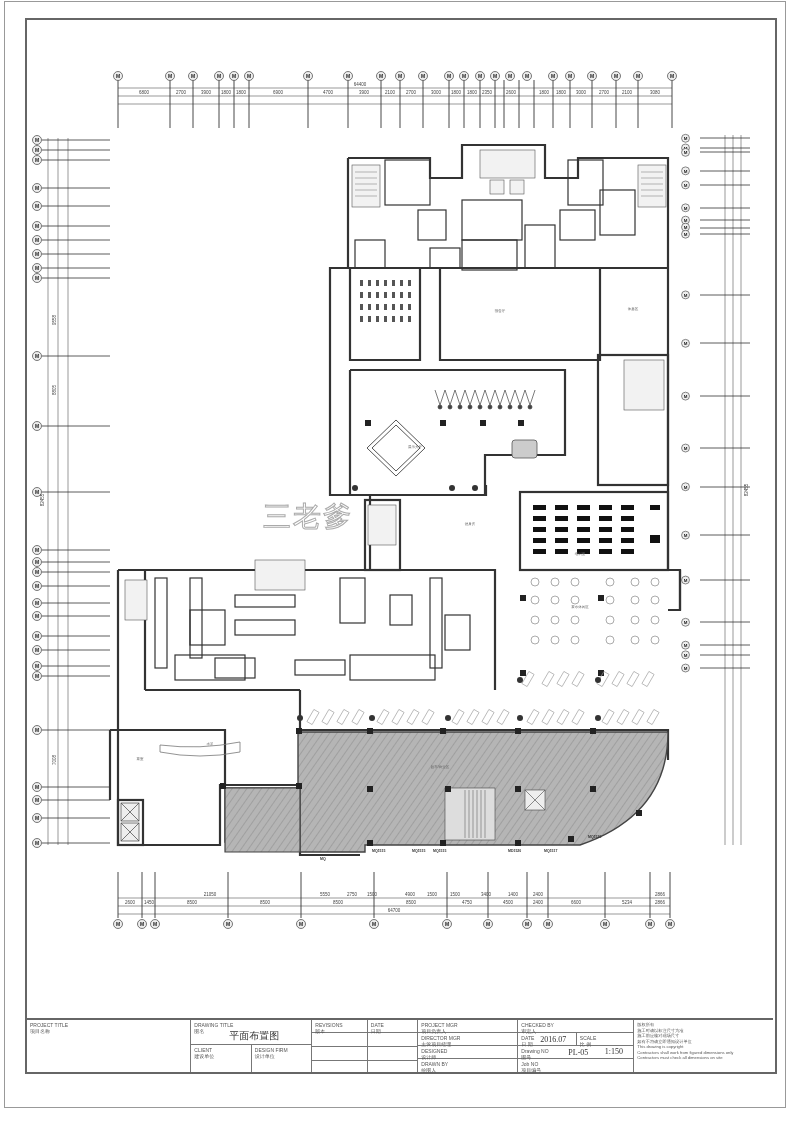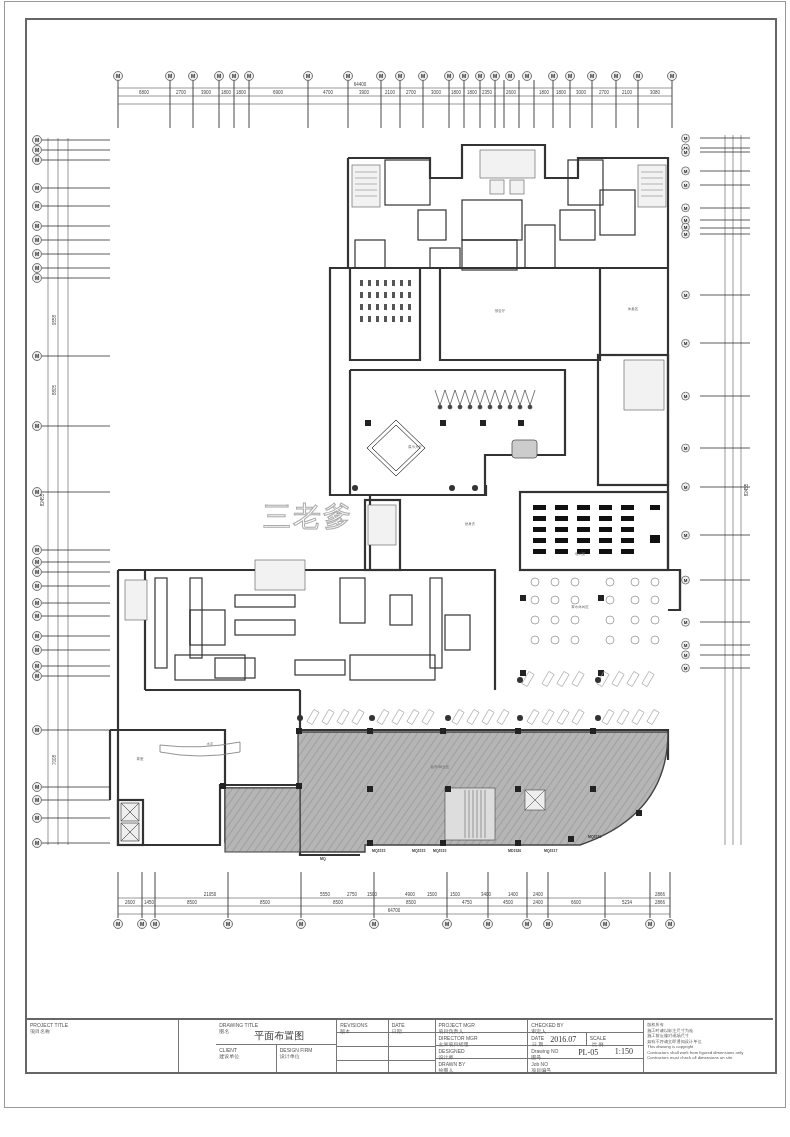--- a/index.html
+++ b/index.html
@@ -617,21 +617,21 @@
   </g>
 </svg>
 
 <div class="wm">三老爹</div>
 
 <div class="tb">
   <div class="cell" style="width:165px;border-left:none;">
     <span class="lbl">PROJECT TITLE
 项目名称</span>
   </div>
-  <div class="cell" style="width:120px;padding-left:37px;">
+  <div class="cell" style="width:120px;">
     <div style="height:24px;border-bottom:1px solid #777;position:relative;">
       <span class="lbl">DRAWING TITLE
 图名</span>
       <span class="big" style="left:38px;top:9px;font-size:10px;">平面布置图</span>
     </div>
     <div style="display:flex;height:27px;">
       <div style="width:60px;position:relative;">
           <span class="lbl">CLIENT
 建设单位</span>
         </div>
@@ -673,21 +673,21 @@
     <div style="height:13px;position:relative;">
         <span class="lbl">DRAWN BY
 绘图人</span>
       </div>
   </div>
   <div class="cell" style="width:115px;">
     <div style="height:12px;border-bottom:1px solid #777;position:relative;">
         <span class="lbl">CHECKED BY
 审定人</span>
       </div>
-    <div style="height:12px;border-bottom:1px solid #777;display:flex;text-align:center;">
+    <div style="height:12px;border-bottom:1px solid #777;display:flex;">
       <div style="width:58px;position:relative;">
         <span class="lbl">DATE
 日 期</span>
         <span class="big" style="left:22px;top:2px;font-size:8px;">2016.07</span>
       </div>
       <div style="width:57px;border-left:1px solid #777;position:relative;">
         <span class="lbl">SCALE
 比 例</span>
         <span class="big" style="left:28px;top:14px;font-size:8px;">1:150</span>
       </div>

